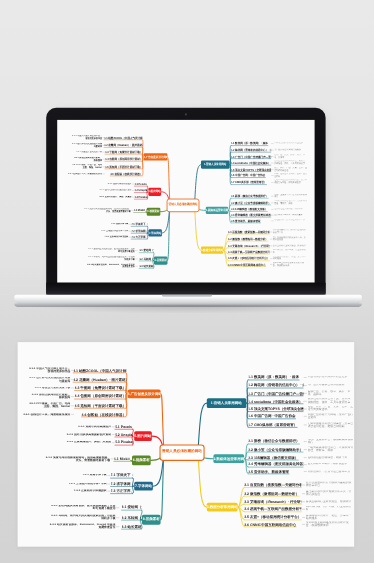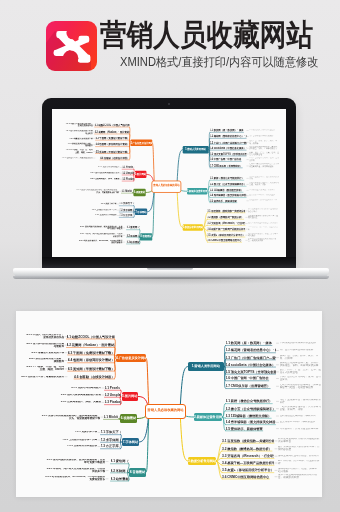--- a/index.html
+++ b/index.html
@@ -69,41 +69,20 @@
   .leafR{transform-origin:100% 0;}
   .desc{position:absolute;white-space:pre;color:#8a8a8a;overflow:hidden;
         transform-origin:0 0;}
   .descR{transform-origin:100% 0;color:#33302f;font-weight:bold;}
 </style>
 </head>
 <body>
 
 <div id="page">
 
-  <div id="header">
-    <div id="logo">
-      <div class="lshadow"></div>
-      <svg width="51" height="50" viewBox="46 21 52 50">
-        <defs>
-          <mask id="xmask">
-            <rect x="46" y="21" width="52" height="50" fill="#000"></rect>
-            <g fill="#fff">
-              <path d="M 59.0 30.8 h 8.0 a 2.5 2.5 0 0 1 2.5 2.5 v 2.0 L 88.8 54.6 a 2.5 2.5 0 0 1 2.5 2.5 v 3.4 a 2.5 2.5 0 0 1 -2.5 2.5 h -8.0 a 2.5 2.5 0 0 1 -2.5 -2.5 v -2.0 L 59.0 38.0 a 2.5 2.5 0 0 1 -2.5 -2.5 v -2.2 a 2.5 2.5 0 0 1 2.5 -2.5 z"></path>
-              <path d="M 87.6 35.6 h -6.0 a 2.5 2.5 0 0 0 -2.5 2.5 v 1.9 L 56.2 49.8 a 2.5 2.5 0 0 0 -2.5 2.5 v 1.4 a 2.5 2.5 0 0 0 2.5 2.5 h 7.8 a 2.5 2.5 0 0 0 2.5 -2.5 v -1.8 L 87.6 42.8 a 2.5 2.5 0 0 0 2.5 -2.5 v -2.2 a 2.5 2.5 0 0 0 -2.5 -2.5 z"></path>
-            </g>
-            <circle cx="73.4" cy="32.6" r="6.6" fill="#000"></circle>
-            <circle cx="71.0" cy="58.6" r="8.0" fill="#000"></circle>
-          </mask>
-        </defs>
-        <rect x="46" y="21" width="52" height="50" fill="#ffffff" mask="url(#xmask)"></rect>
-      </svg>
-    </div>
-    <div id="title">营销人员收藏网站</div>
-    <div id="subtitle">XMIND格式/直接打印/内容可以随意修改</div>
-  </div>
 
   <div id="laptop">
     <div id="lidshadow"></div>
     <div id="bezel"></div>
     <div id="cam"></div>
     <div id="screen">
         <div class="mmwrap" style="transform: translate(6px, -5px) scale(0.725, 0.823);">
           <svg class="mmsvg" width="306" height="186">
             <path d="M 164 99.5 C 166 65.18,167.04 55.5,172 55.5" fill="none" stroke="#1d6e85" stroke-width="1" stroke-linecap="round"></path>
             <path d="M 164 99.5 C 166 104.57,169.32 106,178 106" fill="none" stroke="#3ba2a0" stroke-width="1" stroke-linecap="round"></path>

